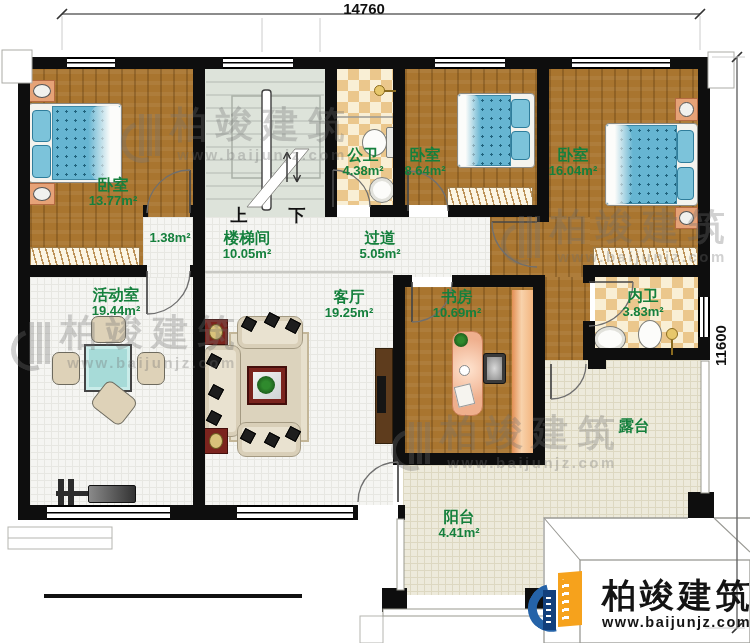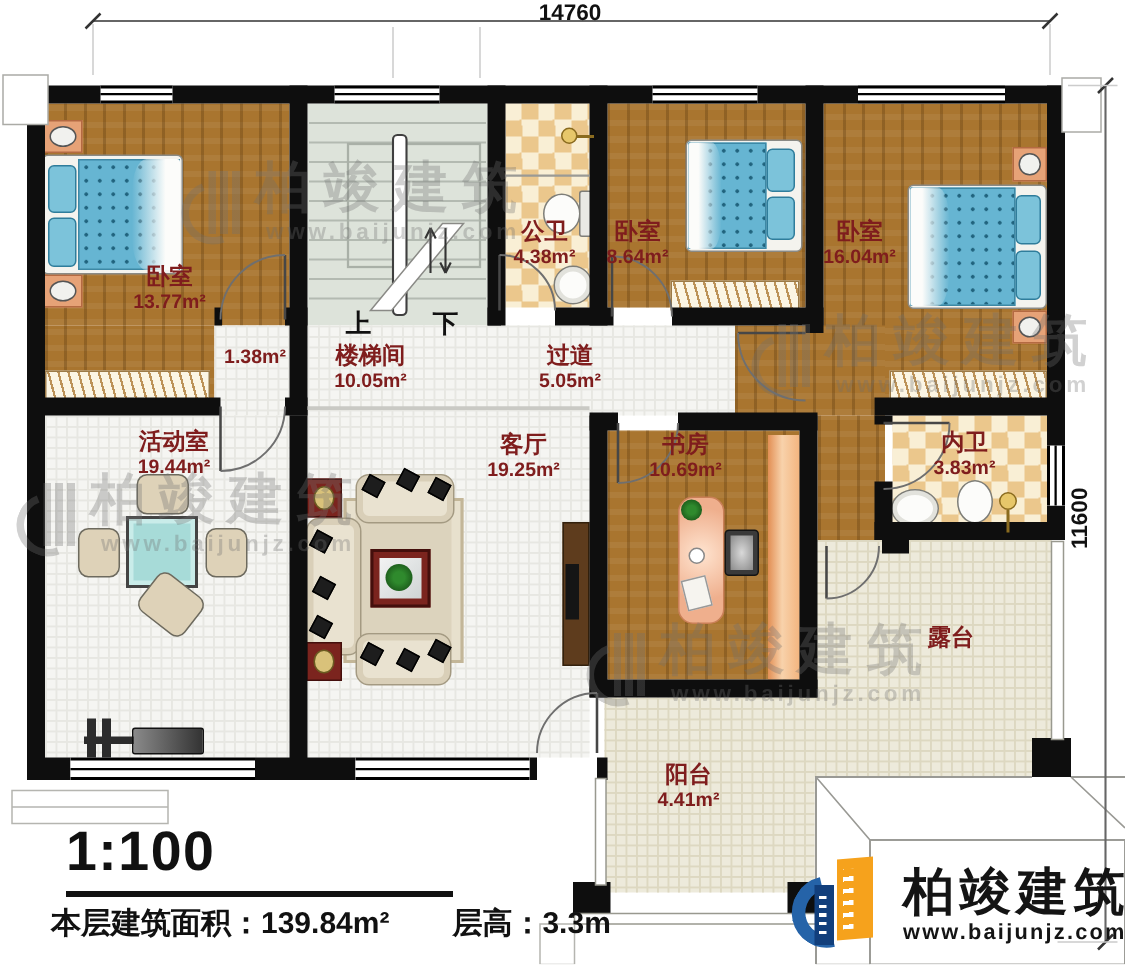--- a/index.html
+++ b/index.html
@@ -56,21 +56,21 @@
   .sink-round{z-index:2;background:#fcfcfa;border:1.5px solid #7e7e78;border-radius:50%;box-shadow:inset 0 0 0 3px #e2e2dc;}
   .towel{z-index:2;background:#e7c76a;border:1.5px solid #8a6b1f;border-radius:50%;}
   
   .wall{z-index:3;background:#0e0e0e;}
   .winH{z-index:4;background-color:#fff;border-top:2.5px solid #000;border-bottom:2.5px solid #000;
     background-image:linear-gradient(#000,#000);background-size:100% 1.5px;background-position:center;background-repeat:no-repeat;}
   .winV{z-index:4;background-color:#fff;border-left:2.5px solid #000;border-right:2.5px solid #000;
     background-image:linear-gradient(#000,#000);background-size:1.5px 100%;background-position:center;background-repeat:no-repeat;}
   .linework{position:absolute;left:0;top:0;z-index:5;}
   
-  .rlabel{position:absolute;z-index:6;transform:translateX(-50%);text-align:center;color:#7f1d1d;line-height:1.15;white-space:nowrap;}
+  .rlabel{position:absolute;z-index:6;transform:translateX(-50%);text-align:center;color:#15803d;line-height:1.15;white-space:nowrap;}
   .rname{font-size:15.5px;font-weight:bold;}
   .rarea{font-size:13px;font-weight:bold;}
   .udlabel{position:absolute;z-index:6;transform:translateX(-50%);font-size:17px;font-weight:bold;color:#111;}
   .dimtop{position:absolute;z-index:6;transform:translateX(-50%);font-size:15px;font-weight:bold;color:#111;}
   .dimright{position:absolute;z-index:6;width:60px;text-align:center;font-size:15px;font-weight:bold;color:#111;transform:rotate(-90deg);}
   
   .wm{position:absolute;z-index:7;display:flex;align-items:center;gap:8px;color:rgba(112,112,112,.32);pointer-events:none;}
   .wm-glyph{position:relative;width:34px;height:46px;}
   .wm-glyph::before{content:"";position:absolute;left:11px;top:2px;right:1px;bottom:2px;
     background:repeating-linear-gradient(90deg,currentColor 0 5px,transparent 5px 8px);}
@@ -142,21 +142,21 @@
     <g>
       <path d="M62 14 H700" stroke="#666" stroke-width="1.4"></path>
       <path d="M57 19 L67 9 M695 19 L705 9" stroke="#333" stroke-width="1.7"></path>
       <path d="M62 16 V50 M700 16 V50 M262 18 V52 M320 18 V52" stroke="#ccc" stroke-width="1"></path>
       <path d="M737 57 V628" stroke="#666" stroke-width="1.4"></path>
       <path d="M732 62 L742 52 M732 633 L742 623" stroke="#333" stroke-width="1.7"></path>
       <path d="M712 57 H745 M705 628 H745" stroke="#ccc" stroke-width="1"></path>
     </g>
   </svg>
 
-  <div class="dimtop" style="left:380px;top:0px;">14760</div>
+  <div class="dimtop" style="left:364px;top:0px;">14760</div>
   <div class="dimright" style="left:690px;top:337px;">11600</div>
 
   <div class="rlabel" style="left:113px;top:176px;">
     <div class="rname">卧室</div>
     <div class="rarea">13.77m²</div>
   </div>
   <div class="rlabel" style="left:170px;top:231px;">
     <div class="rarea">1.38m²</div>
   </div>
   <div class="udlabel" style="left:239px;top:204px;">上</div>
@@ -228,24 +228,22 @@
   </div>
   <div class="wm" style="left:398px;top:414px;">
     <span class="wm-glyph"></span>
     <span class="wm-text">
       <span class="wm-brand">柏竣建筑</span>
       <span class="wm-url">www.baijunjz.com</span>
     </span>
   </div>
 
   <div class="titlerow">
-    <span class="tb-scale">1:100</span>
   </div>
   <div class="tb-line"></div>
-  <div class="subtitle"><span>本层建筑面积：</span><span>139.84m²</span><span class="sp"></span><span>层高：</span><span>3.3m</span></div>
 
   <span class="logo-glyph">
     <i class="lg-swoosh"></i>
       <i class="lg-b2"></i>
       <i class="lg-b1"></i>
   </span>
   <div class="logo-text">
     <div class="logo-brand">柏竣建筑</div>
     <div class="logo-url">www.baijunjz.com</div>
   </div>

